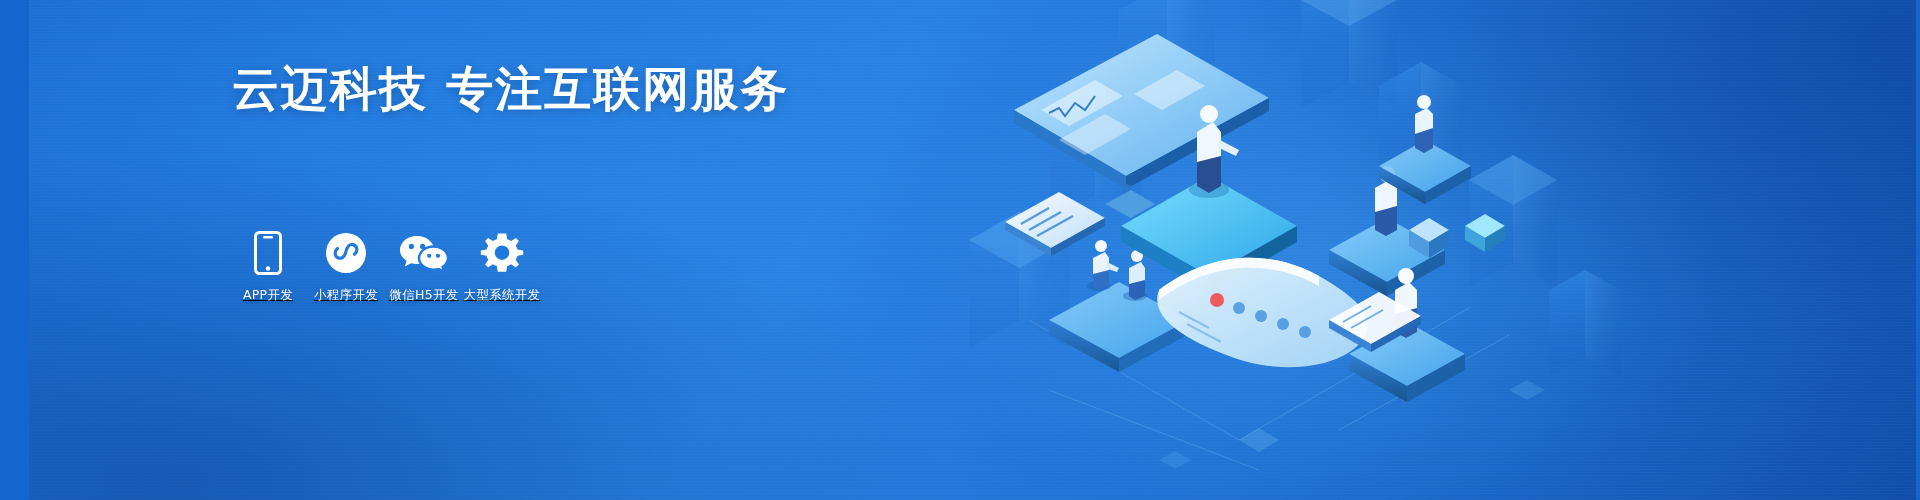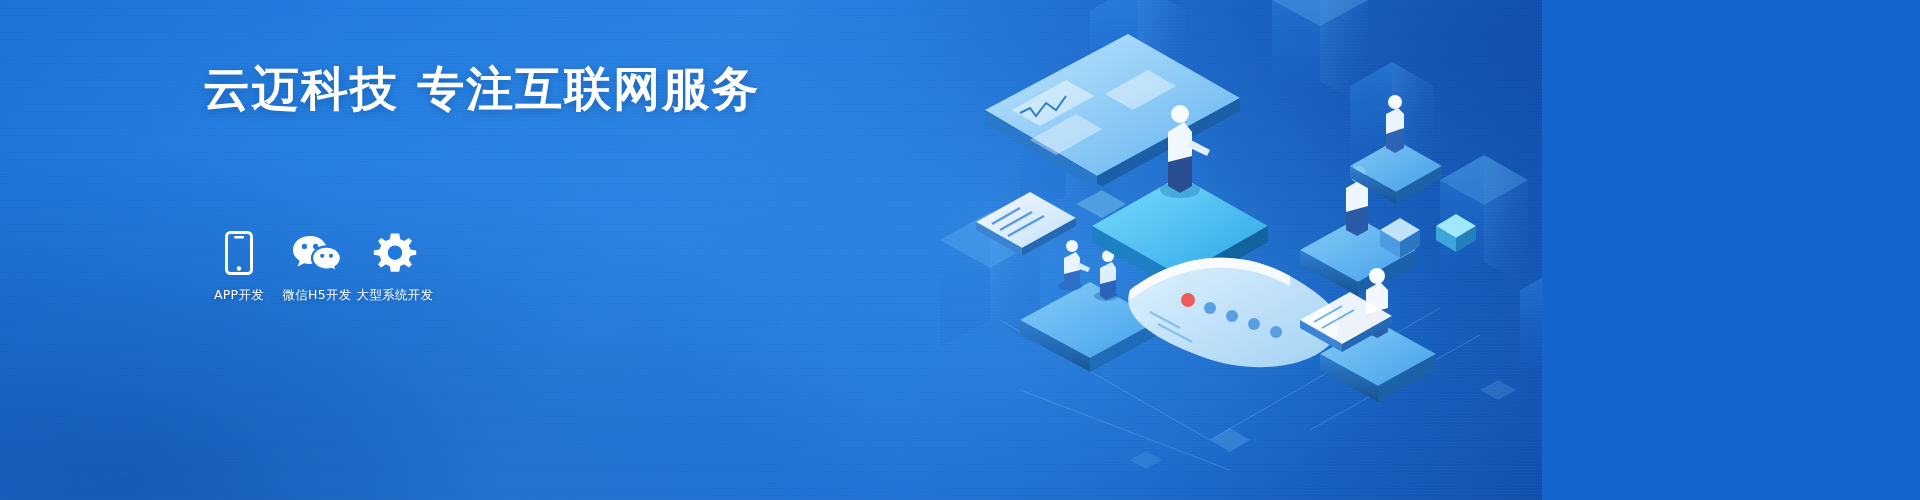--- a/index.html
+++ b/index.html
@@ -3,26 +3,27 @@
 <meta charset="utf-8">
 <style>
   * { margin:0; padding:0; box-sizing:border-box; }
   html,body { width:1920px; height:500px; overflow:hidden; }
   body {
     font-family:"Liberation Sans","DejaVu Sans",sans-serif;
     background:#1565cf;
   }
   #banner {
     position:relative;
-    width:1542px; height:500px;
+    width:1887px; height:500px;
     overflow:hidden;
     background:
       radial-gradient(ellipse 900px 620px at 68% 52%, rgba(60,150,235,0.55) 0%, rgba(40,120,215,0.15) 45%, rgba(20,80,180,0) 72%),
       radial-gradient(ellipse 1200px 700px at 22% 40%, rgba(45,135,230,0.45) 0%, rgba(30,105,205,0.12) 50%, rgba(18,72,170,0) 78%),
       linear-gradient(118deg, #1a6fd4 0%, #1f7ade 22%, #2a86e6 42%, #1f72d6 62%, #155fc0 82%, #0f4eab 100%);
+    margin-left: 29px;
   }
   
   #banner::before {
     content:"";
     position:absolute; inset:0;
     background-image:
       repeating-linear-gradient(0deg, rgba(255,255,255,0.035) 0px, rgba(255,255,255,0.035) 1px, rgba(0,0,0,0) 1px, rgba(0,0,0,0) 3px);
     pointer-events:none;
     opacity:.7;
   }
@@ -71,20 +72,21 @@
     display:flex;
     align-items:flex-start;
     z-index:20;
   }
   .service {
     width:72px;
     display:flex;
     flex-direction:column;
     align-items:center;
     margin-right:2px;
+    text-decoration:underline;
   }
   .service .ico {
     height:46px;
     display:flex; align-items:center; justify-content:center;
     margin-bottom:11px;
   }
   .service .ico svg { display:block; }
   .service .lbl {
     font-family:"DejaVu Sans","Liberation Sans",sans-serif;
     font-size:12.5px;
@@ -334,20 +336,30 @@
       <span class="ico">
         <svg width="28" height="44" viewBox="0 0 28 44">
           <rect x="1.5" y="1.5" width="25" height="41" rx="4" ry="4" fill="none" stroke="#ffffff" stroke-width="3"></rect>
           <rect x="9" y="5" width="10" height="2.6" rx="1.3" fill="#ffffff"></rect>
           <circle cx="14" cy="37.5" r="2.2" fill="#ffffff"></circle>
         </svg>
       </span>
       <span class="lbl">APP开发</span>
     </div>
 
+    <div class="service">
+      <span class="ico">
+        <svg width="42" height="42" viewBox="0 0 42 42">
+          <circle cx="21" cy="21" r="20" fill="#ffffff"></circle>
+          <path d="M12.5 16.5 C8.8 19.5 9.6 25.4 14.4 26.2 C18.4 26.8 20.2 22.6 21 19.4
+                   C21.8 16.2 23.6 12 27.6 12.6 C32.4 13.4 33.2 19.3 29.5 22.3" fill="none" stroke="#1f7ade" stroke-width="3.1" stroke-linecap="round"></path>
+        </svg>
+      </span>
+      <span class="lbl">小程序开发</span>
+    </div>
 
     <div class="service">
       <span class="ico">
         <svg width="50" height="42" viewBox="0 0 50 42">
           <path d="M18 4 C8.6 4 1 10.2 1 17.9 C1 22.3 3.6 26.2 7.6 28.8 L5.7 34.6 L12.1 31.2
                    C13.9 31.7 15.9 32 18 32 C27.4 32 35 25.7 35 18 C35 10.2 27.4 4 18 4 Z" fill="#ffffff"></path>
           <circle cx="12.4" cy="14.4" r="2.6" fill="#1f7ade"></circle>
           <circle cx="23.6" cy="14.4" r="2.6" fill="#1f7ade"></circle>
           <path d="M34.5 14.5 C42.6 14.5 49 19.7 49 26.1 C49 29.7 46.9 32.9 43.6 35.0
                    L45.1 39.8 L39.8 37.0 C38.1 37.4 36.4 37.6 34.5 37.6 C26.4 37.6 20 32.4 20 26.1

